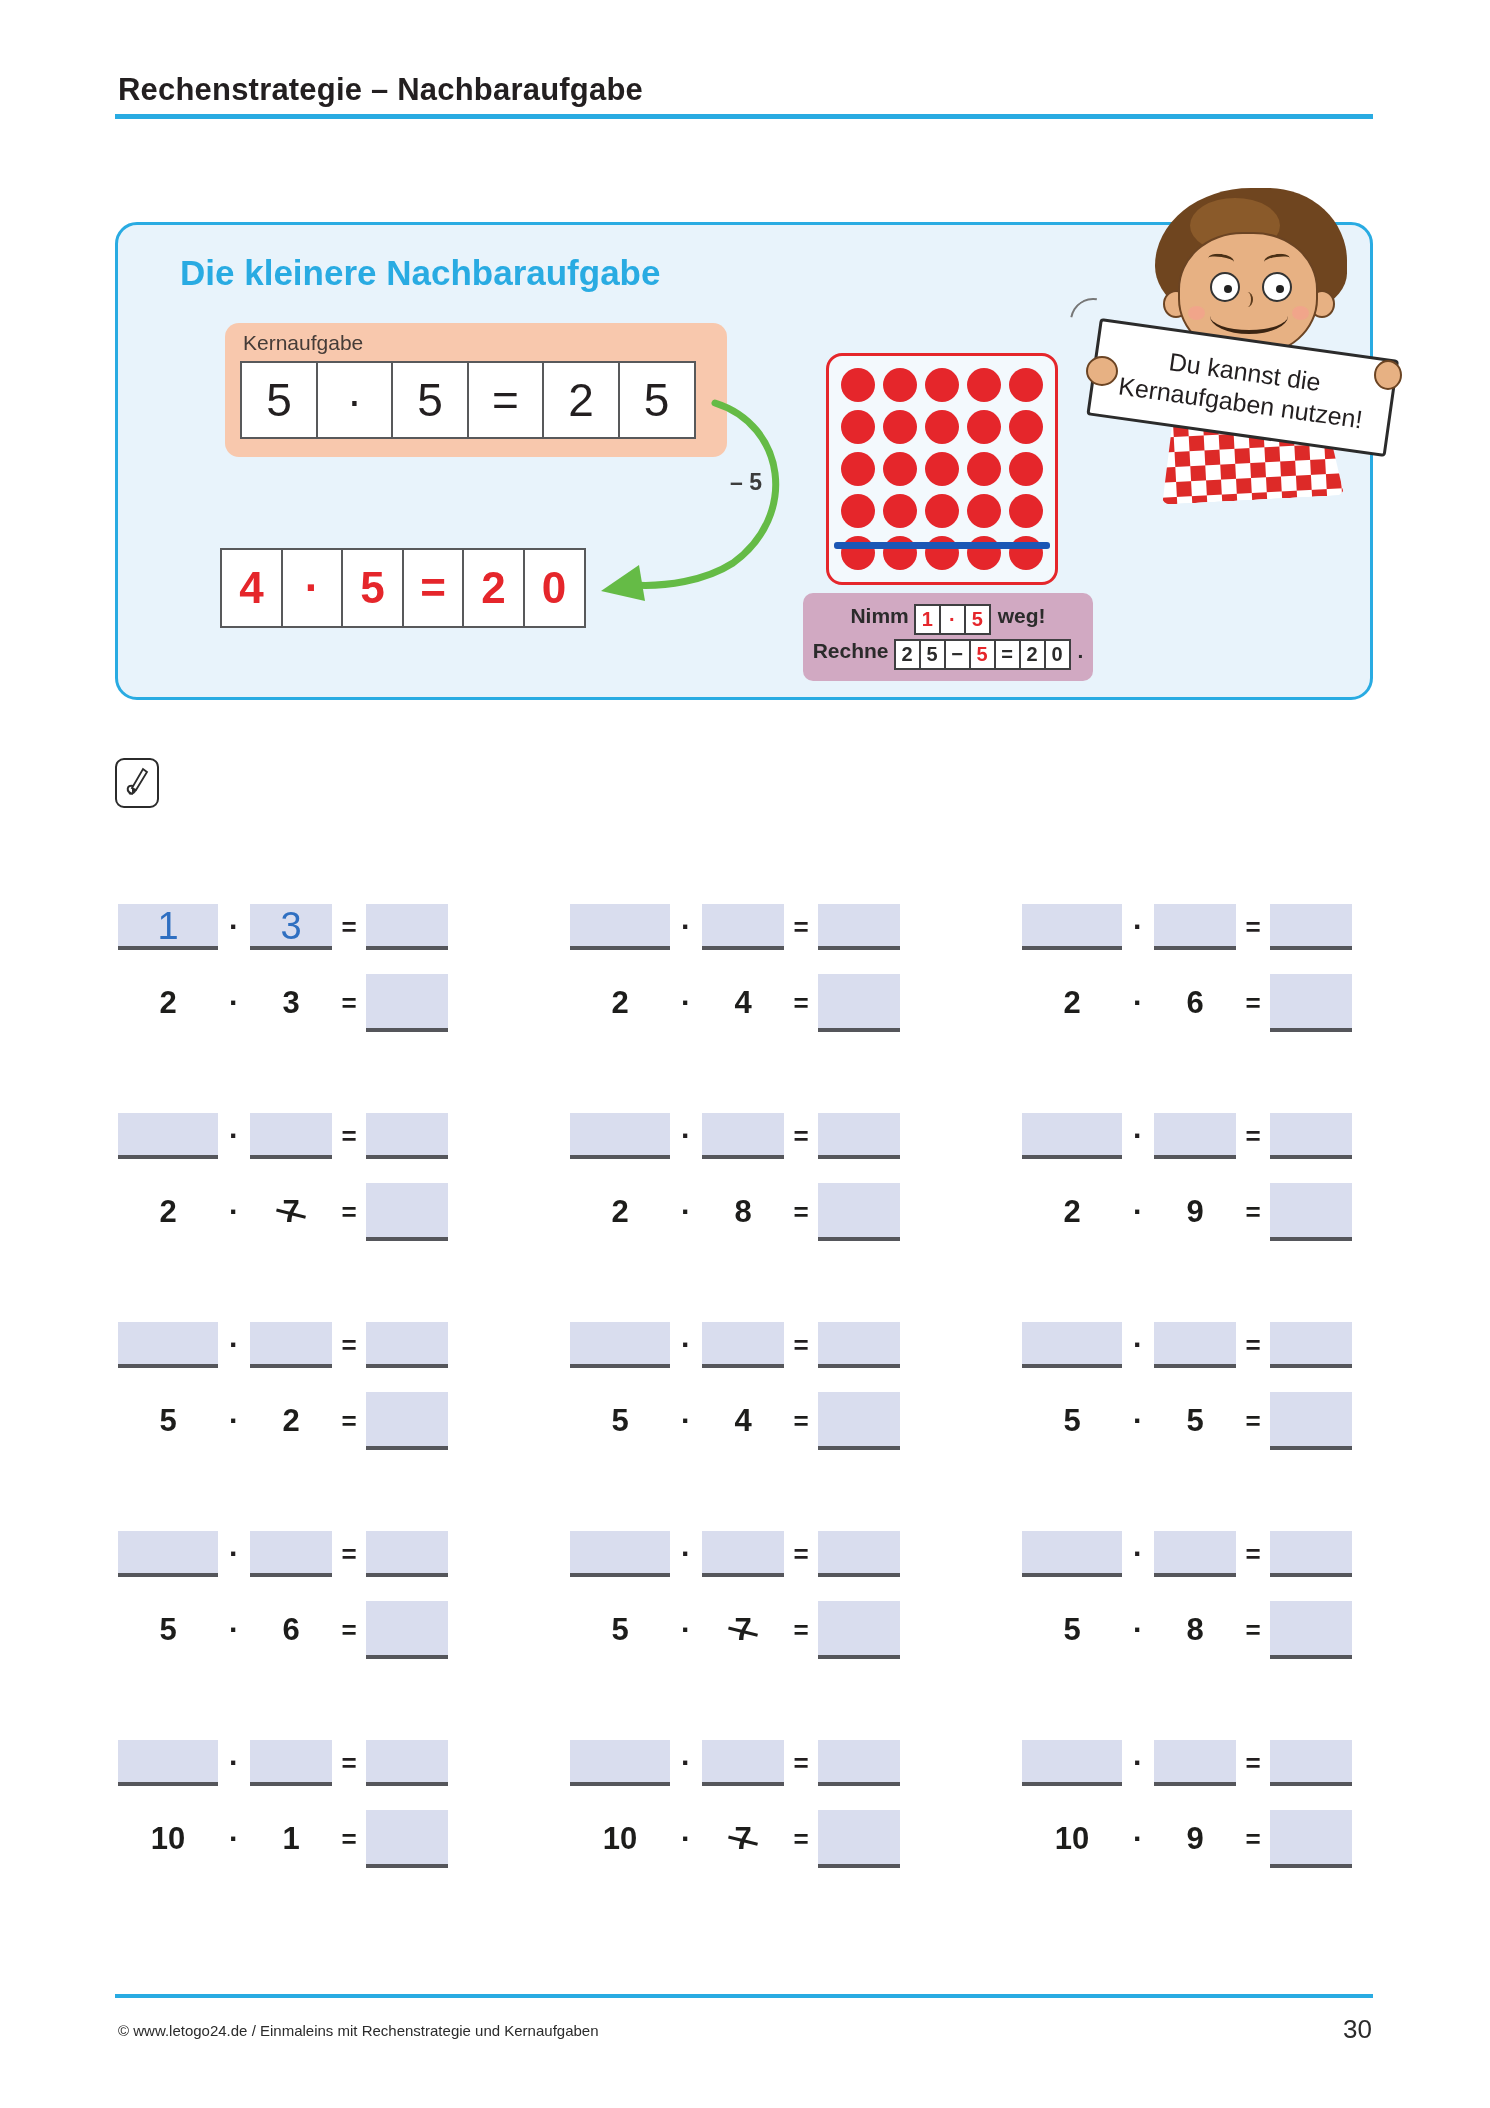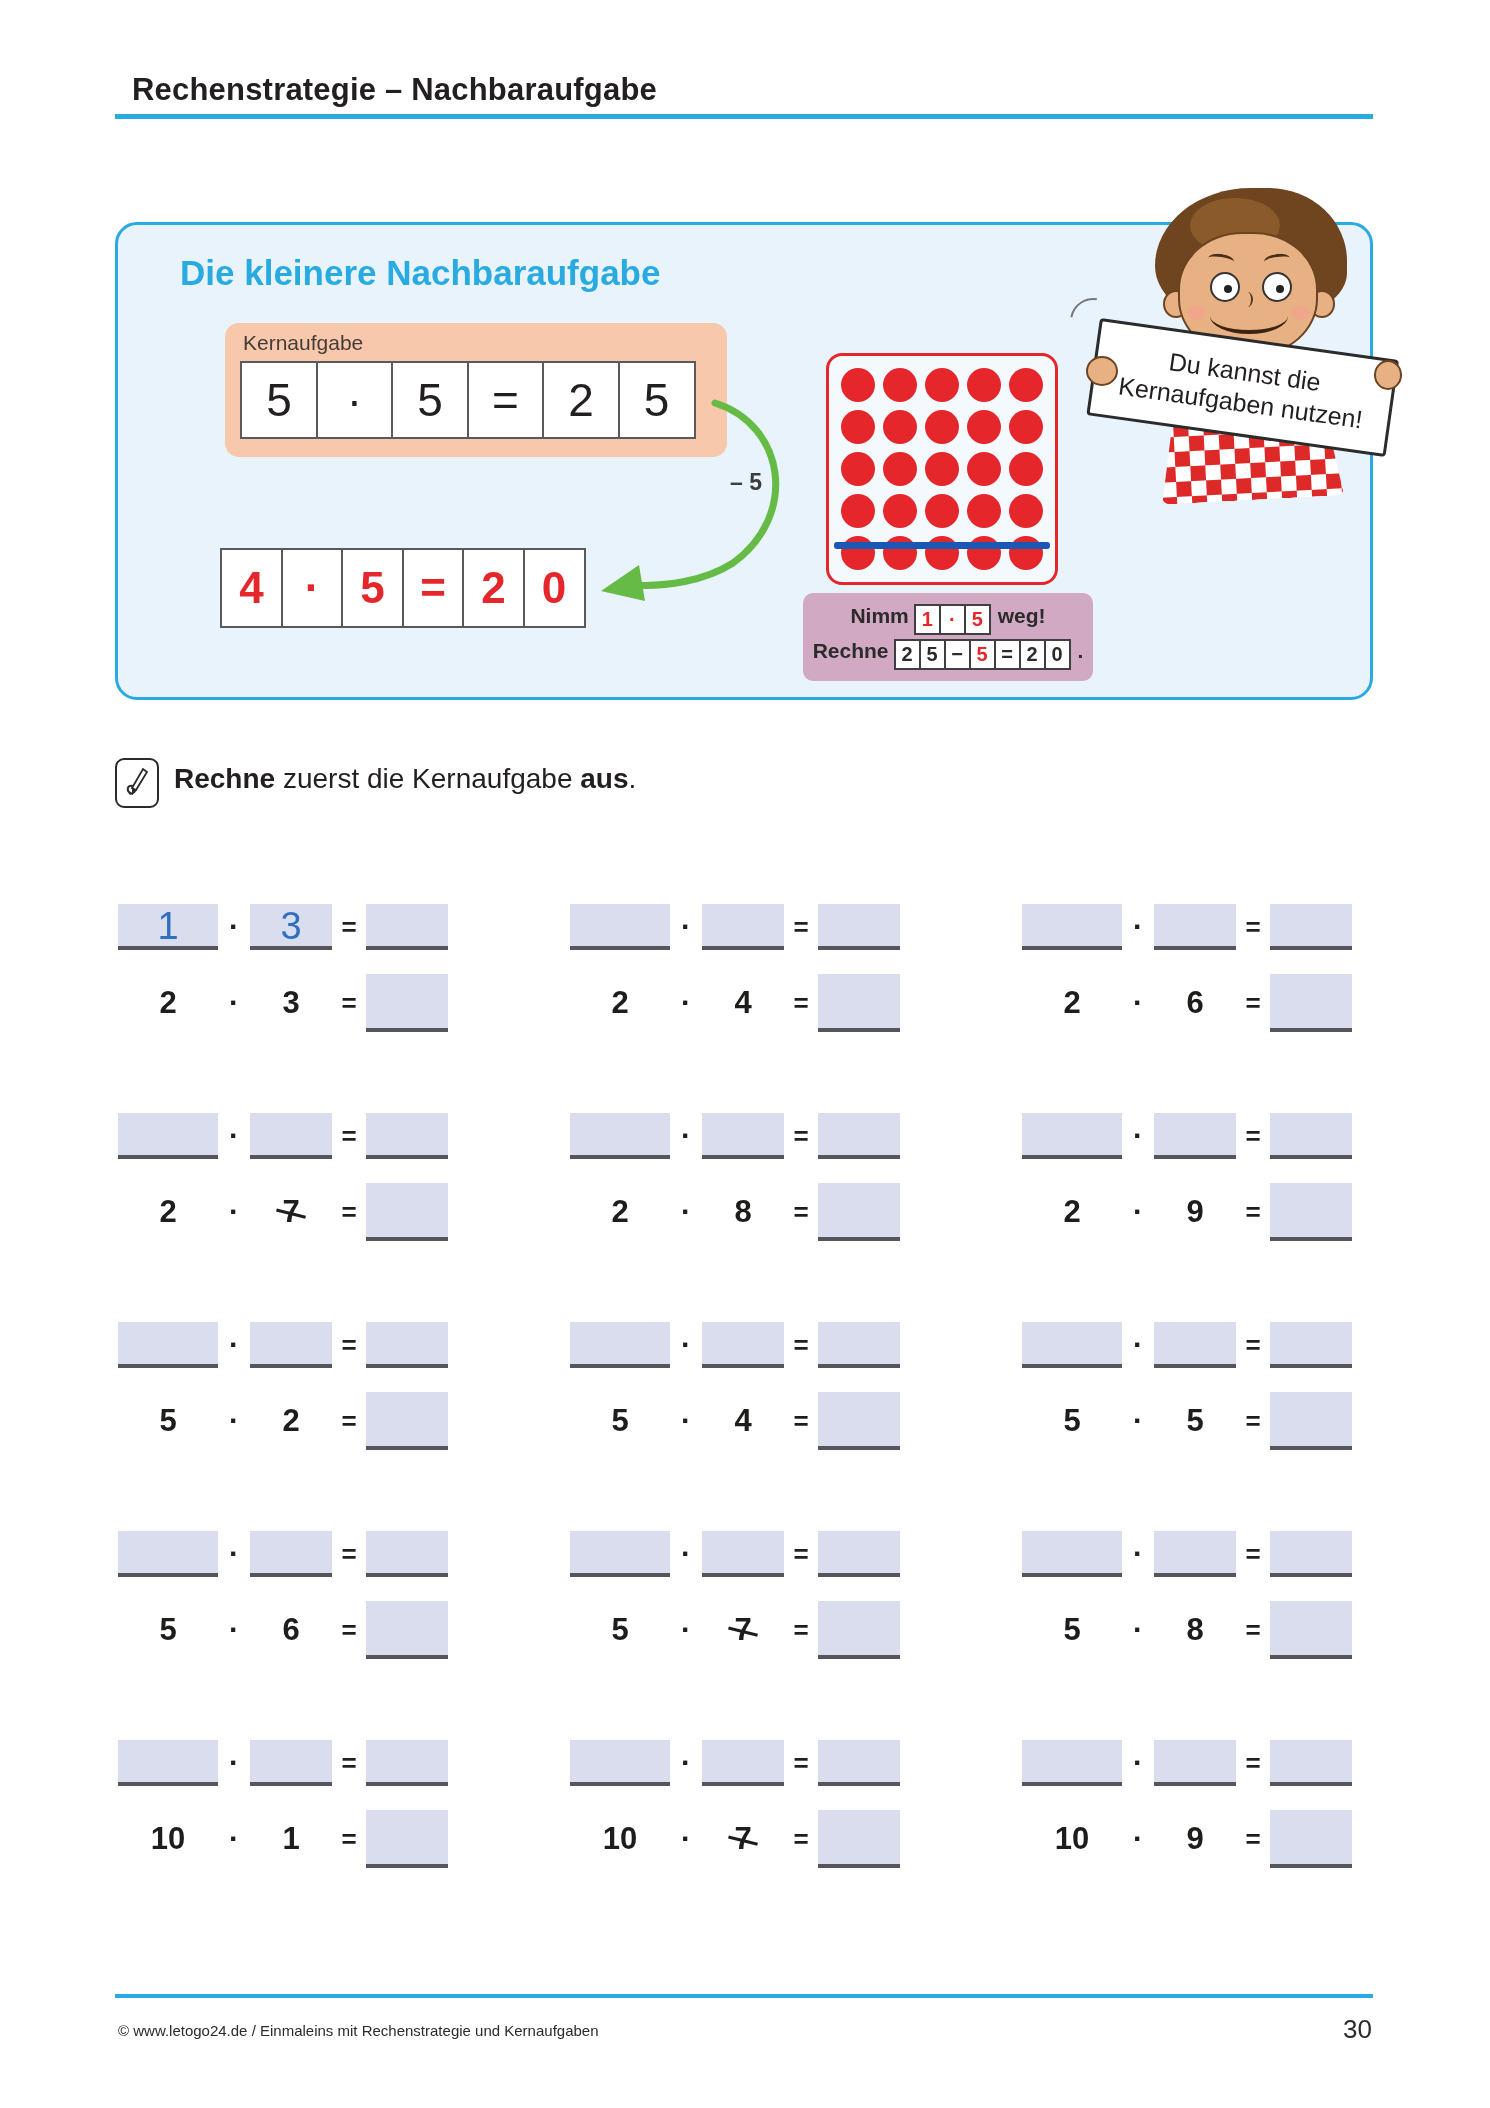--- a/index.html
+++ b/index.html
@@ -3,21 +3,21 @@
 <meta charset="utf-8">
 <style>
   * { margin:0; padding:0; box-sizing:border-box; }
   html,body { background:#ffffff; }
   body {
     width:1490px; height:2108px; position:relative;
     font-family:"Liberation Sans", sans-serif;
     color:#231f20; overflow:hidden;
   }
   
-  .title { position:absolute; left:132px; top:72px; font-size:31px; font-weight:bold; letter-spacing:.2px;text-align:right; }
+  .title { position:absolute; left:118px; top:72px; font-size:31px; font-weight:bold; letter-spacing:.2px;text-align:right; }
   .title-rule { position:absolute; left:115px; top:114px; width:1258px; height:5px; background:#29abe2; }
 
   
   .info-box { position:absolute; left:115px; top:222px; width:1258px; height:478px;
     background:#e8f3fb; border:3px solid #29abe2; border-radius:22px; }
   .info-heading { position:absolute; left:62px; top:28px; font-size:35px; font-weight:bold; color:#29abe2; }
 
   .kern-box { position:absolute; left:107px; top:98px; width:502px; height:134px;
     background:#f8c8ad; border-radius:14px; }
   .kern-label { position:absolute; left:18px; top:8px; font-size:21px; color:#453c38; }
@@ -235,21 +235,20 @@
 </div>
 
 <div class="instr-icon">
   <svg width="28" height="34" viewBox="0 0 28 34">
     <path d="M10,28 C2,26 4,18 10,20 C16,22 10,30 6,27" fill="none" stroke="#2b2b2b" stroke-width="2"></path>
     <path d="M9,22 L20,3 L24,6 L13,24 Z" fill="#fff" stroke="#2b2b2b" stroke-width="1.8"></path>
     <path d="M9,22 L13,24 L9,27 Z" fill="#2b2b2b"></path>
   </svg>
 </div>
 <div class="instr-text">
-  <div><b>Rechne</b><span> zuerst die Kernaufgabe </span><b>aus</b><span>.</span></div>
 </div>
 
 <div class="ex-grid" id="ex-grid">
     <div class="ex" style="left: 0px; top: 0px;">
     <div class="lav fbox1">
         <span class="hand hand1">1</span>
       </div>
     <span class="op-top">·</span>
     <div class="lav fbox2">
         <span class="hand hand2">3</span>

